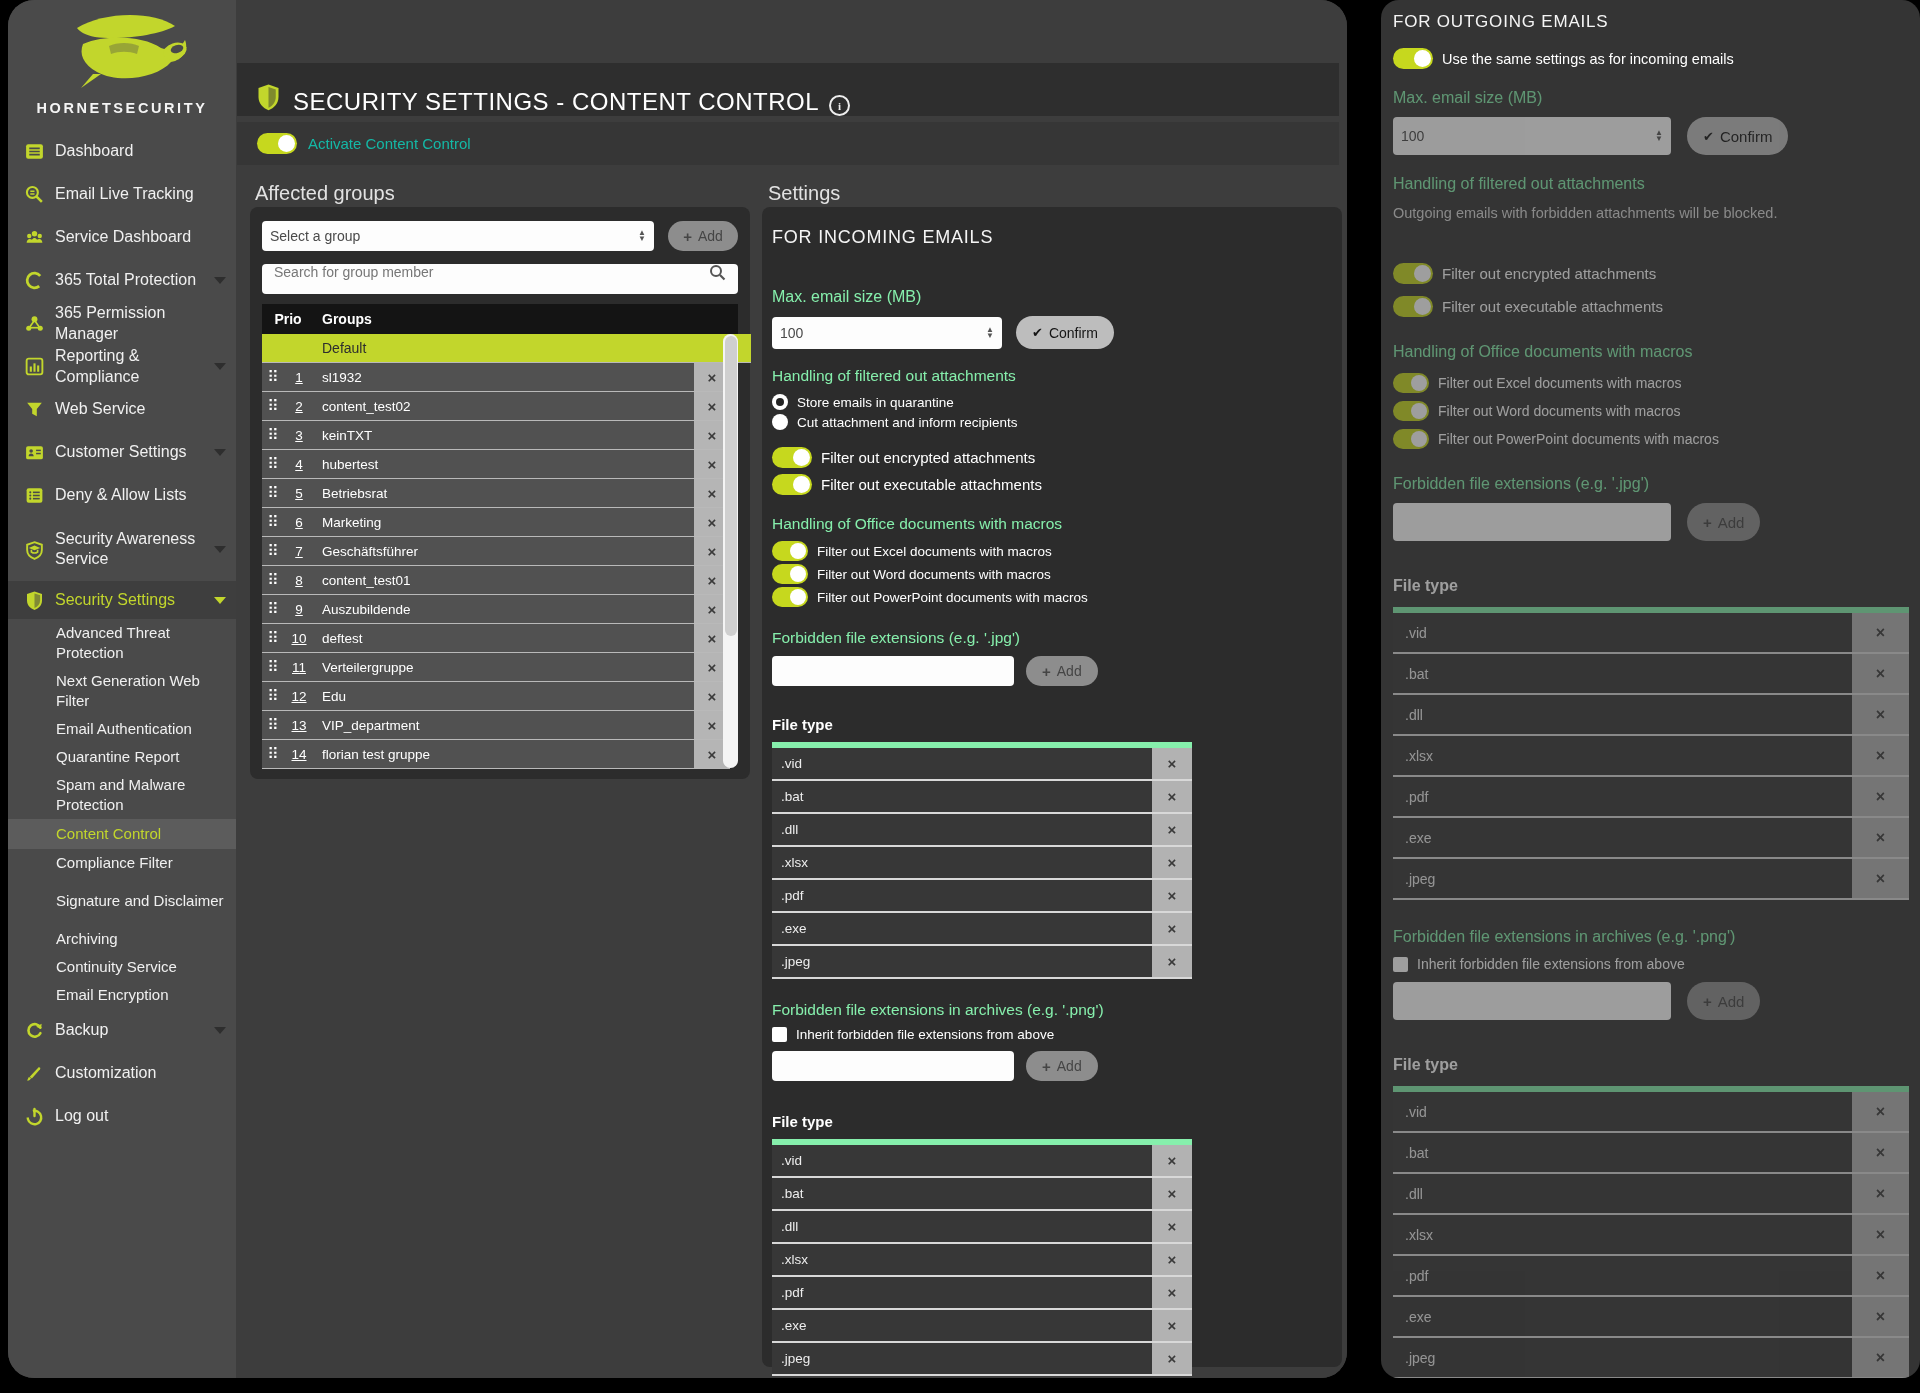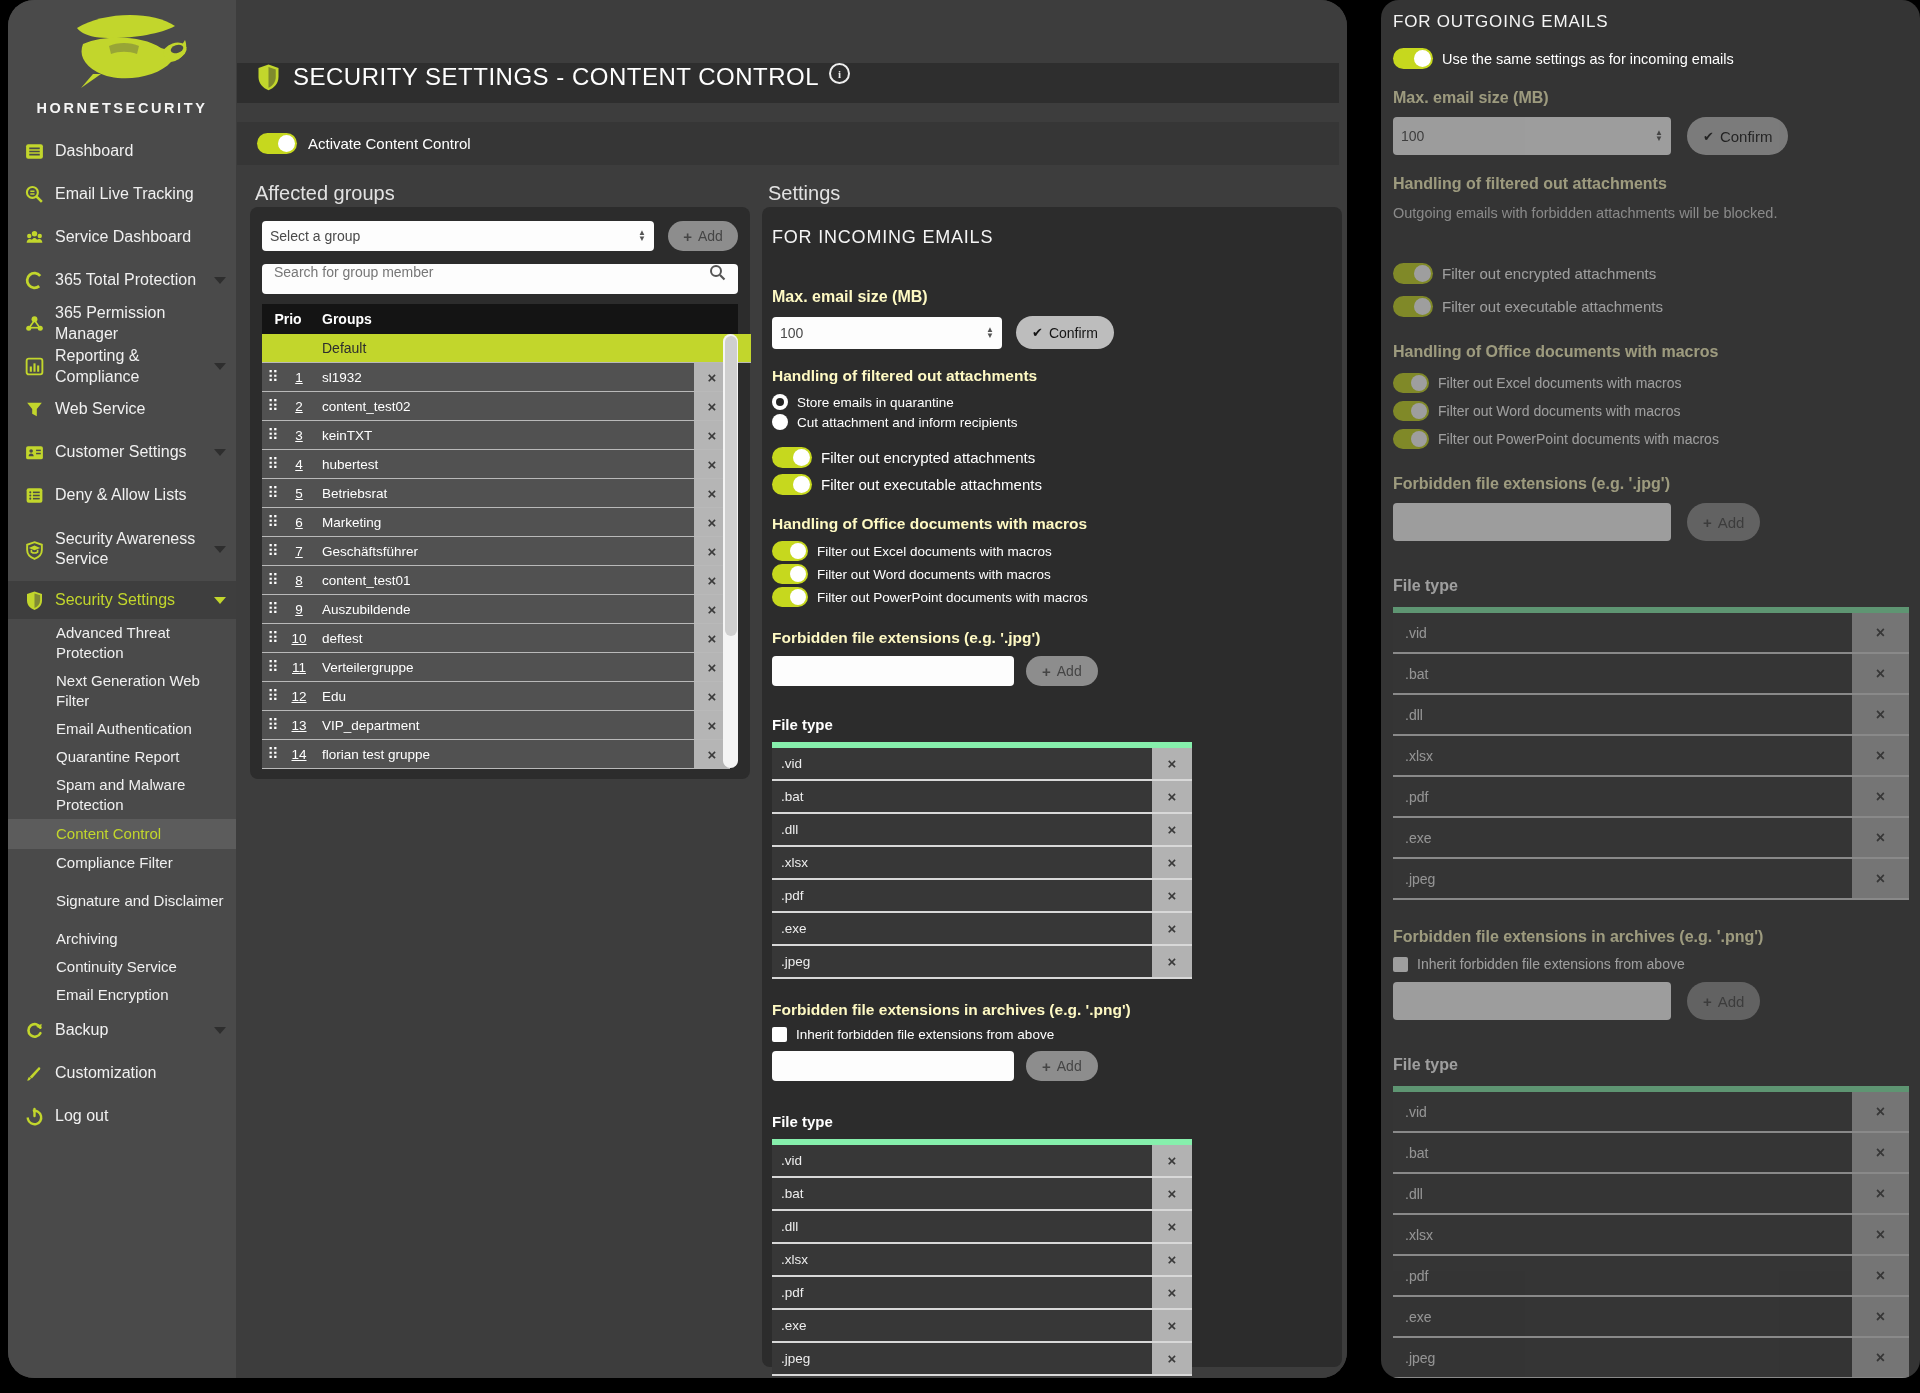--- a/index.html
+++ b/index.html
@@ -19,24 +19,24 @@
   .nav-item .nlabel{flex:1;line-height:1.28;}
   .nav-item .chev{width:0;height:0;border-left:6px solid transparent;border-right:6px solid transparent;border-top:7px solid #2e2e2e;margin-left:4px;}
   .nav-item.active-parent{background:#3e3e3e;height:38px;}
   .nav-item.active-parent .nlabel{color:#c2d62c;}
   .nav-item.active-parent .chev{border-top-color:#c2d62c;}
   .nav-child{display:flex;align-items:center;min-height:28px;padding:0 10px 0 48px;color:#f0f0f0;font-size:15px;line-height:1.33;cursor:pointer;}
   .nav-child.twoline{min-height:48px;}
   .nav-child.active{background:#5c5c5c;color:#c2d62c;height:30px;}
   
   .content{position:absolute;left:228px;top:0;right:0;bottom:0;background:#3d3d3d;}
-  .page-header{position:absolute;left:1px;top:63px;width:1102px;height:40px;background:#2e2e2e;display:flex;align-items:flex-start;padding-left:19px;box-sizing:border-box;}
+  .page-header{position:absolute;left:1px;top:63px;width:1102px;height:53px;background:#2e2e2e;display:flex;align-items:flex-end;padding-left:19px;box-sizing:border-box;}
   .page-header h1{color:#fff;font-size:24px;font-weight:normal;letter-spacing:.5px;margin:0 10px 0 12px;}
   .info-ic{width:17px;height:17px;border-radius:50%;border:2px solid #eee;color:#eee;font-size:11px;font-weight:bold;display:flex;align-items:center;justify-content:center;font-family:"Liberation Serif",serif;}
-  .activate-bar{position:absolute;left:1px;top:122px;width:1102px;height:43px;background:#363636;display:flex;align-items:center;padding-left:20px;box-sizing:border-box;color:#ffffff;font-size:15px;gap:11px;}
+  .activate-bar{position:absolute;left:1px;top:122px;width:1102px;height:43px;background:#363636;display:flex;align-items:center;padding-left:20px;box-sizing:border-box;color:#14b8a6;font-size:15px;gap:11px;}
   h2.sec{color:#e2e2e2;font-size:20px;font-weight:normal;margin:0;}
   .panel{background:#2c2c2c;border-radius:8px;position:absolute;box-sizing:border-box;}
   
   .toggle{display:inline-block;width:40px;height:21px;border-radius:11px;background:#c6d81e;position:relative;flex:0 0 40px;cursor:pointer;}
   .toggle::after{content:'';position:absolute;right:2px;top:2px;width:17px;height:17px;border-radius:50%;background:#fff;}
   .toggle.sm{width:36px;height:20px;flex-basis:36px;}
   .toggle.sm::after{width:16px;height:16px;}
   
   .pill{border:none;border-radius:16px;font-family:inherit;cursor:pointer;display:inline-flex;align-items:center;justify-content:center;gap:6px;}
   .pill.add{background:#8d8d8d;color:#454545;font-size:14px;height:30px;padding:0 16px;}
@@ -50,21 +50,21 @@
   .grow{height:29px;background:#515151;display:flex;align-items:center;color:#fff;font-size:13.5px;border-bottom:1.5px solid #b9b9b9;box-sizing:border-box;position:relative;cursor:pointer;}
   .grow .drag{color:#fff;font-size:15px;width:22px;text-align:center;flex:0 0 22px;cursor:grab;}
   .grow .prio{width:30px;flex:0 0 30px;text-decoration:underline;text-align:center;}
   .grow .gname{padding-left:8px;}
   .grow .gx{position:absolute;right:0;top:0;bottom:0;width:36px;background:#b5b5b5;color:#3a3a3a;display:flex;align-items:center;justify-content:center;font-weight:bold;font-size:15px;cursor:pointer;}
   .grow.default{background:#c2d62c;color:#2e2e2e;font-size:14px;}
   .gscroll{position:absolute;width:15px;background:#f4f4f4;border-radius:8px;}
   .gthumb{position:absolute;left:1.5px;width:12px;background:#cfcfcf;border-radius:7px;cursor:grab;}
   
   .shead{color:#f5f5f5;font-size:18px;letter-spacing:.8px;font-weight:normal;margin:0;}
-  .flabel{color:#fef9c3;font-size:16px;font-weight:bold;}
+  .flabel{color:#86efac;font-size:16px;}
   .flabel.sm{font-size:15.5px;}
   .trow{display:flex;align-items:center;gap:9px;color:#fff;}
   .radio{width:16px;height:16px;border-radius:50%;background:#fff;position:relative;flex:0 0 16px;cursor:pointer;}
   .radio.sel::after{content:'';position:absolute;left:4px;top:4px;width:8px;height:8px;border-radius:50%;background:#222;}
   .checkbox{width:15px;height:15px;background:#fff;border-radius:2px;flex:0 0 15px;cursor:pointer;}
   .ftlabel{color:#fff;font-weight:bold;font-size:15px;}
   .flist{border-top:6px solid #86efac;}
   .frow{display:flex;align-items:stretch;border-bottom:2px solid #d8d8d8;background:#373737;}
   .frow .fname{flex:1;display:flex;align-items:center;padding-left:9px;color:#ededed;font-size:13.5px;}
   .frow .fx{width:40px;background:#b2b2b2;color:#3a3a3a;display:flex;align-items:center;justify-content:center;font-weight:bold;font-size:15px;cursor:pointer;}

